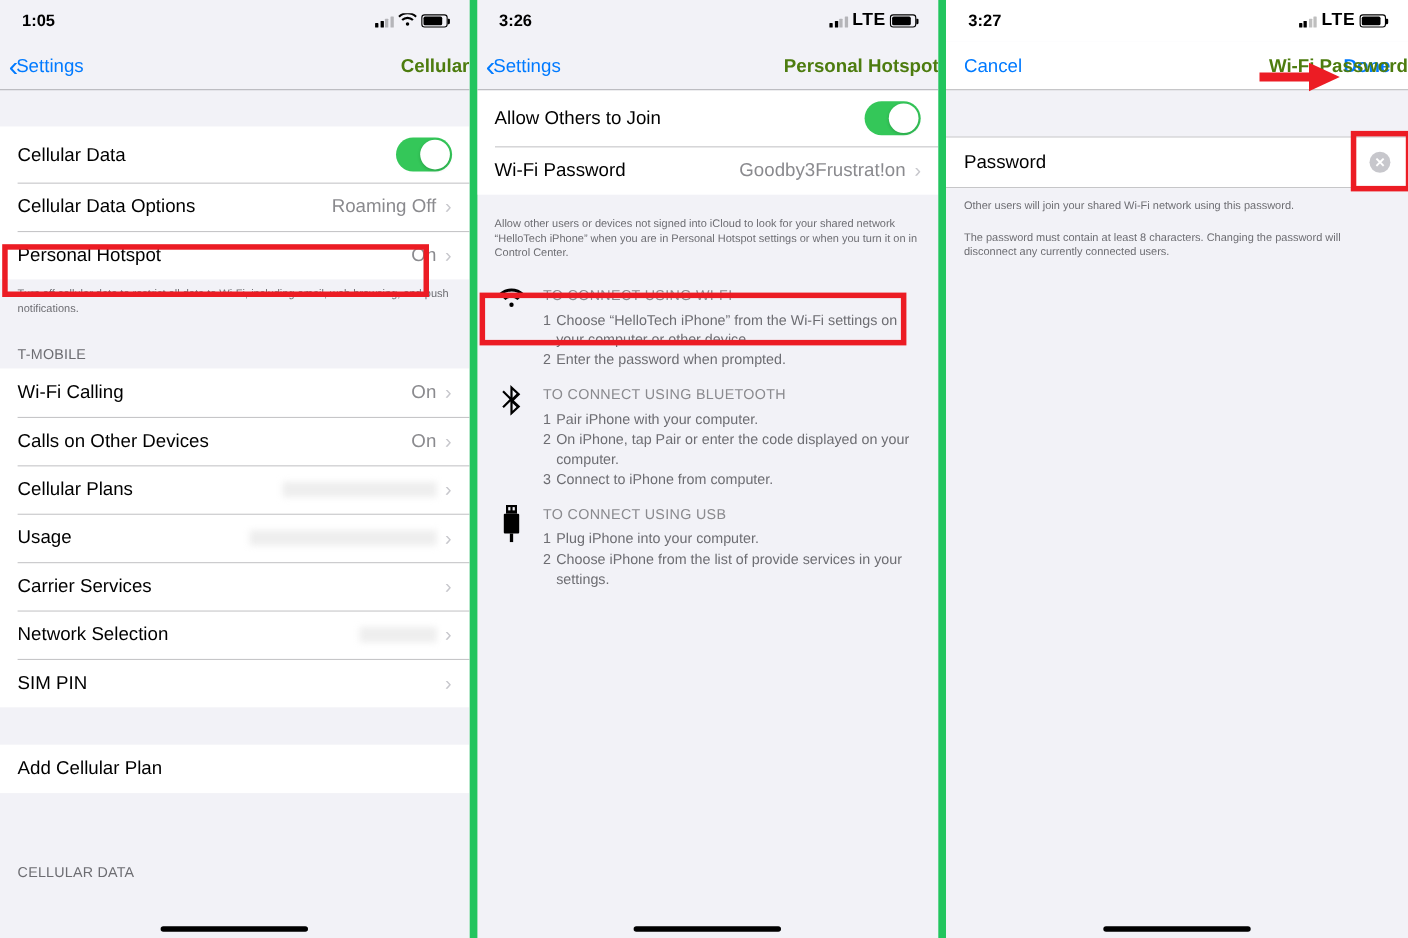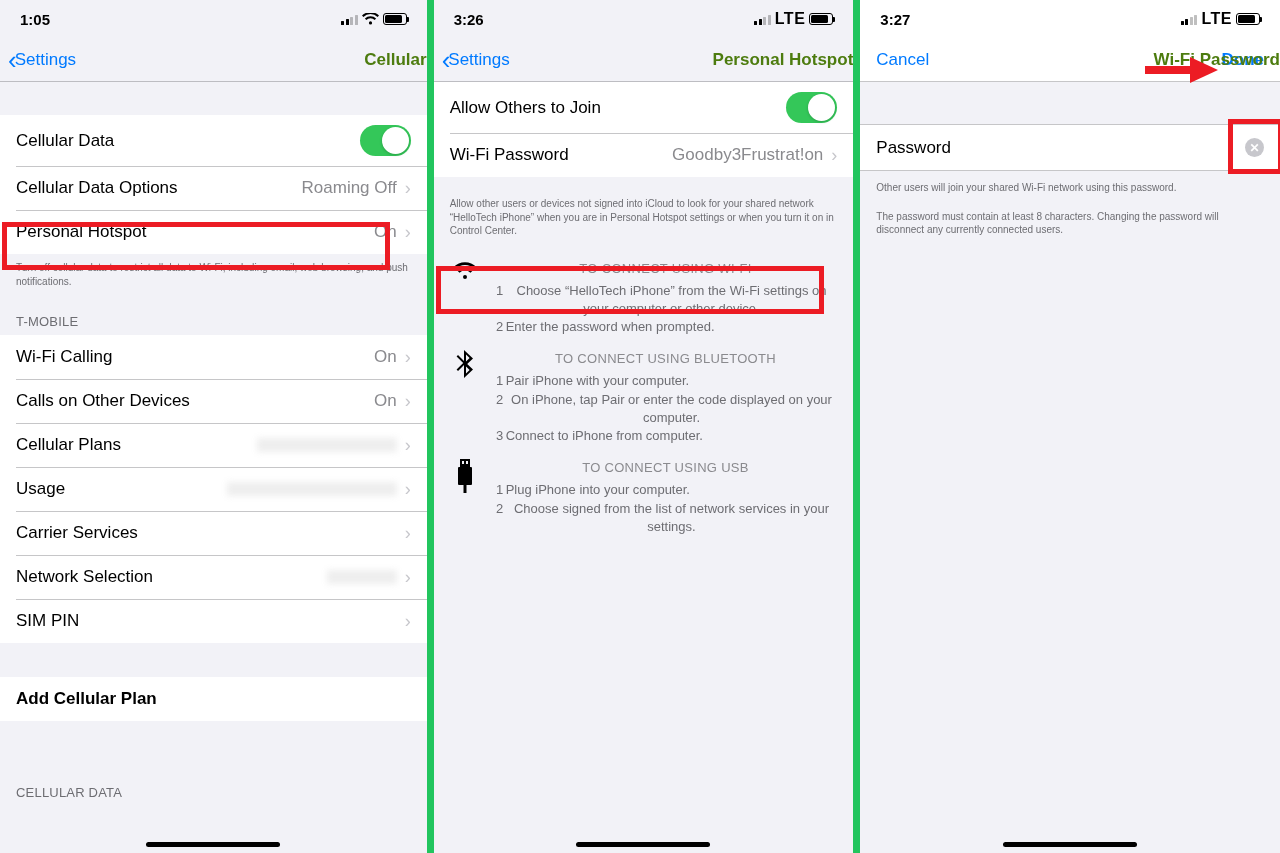--- a/index.html
+++ b/index.html
@@ -89,29 +89,29 @@
     }
 
     .footer-text, .header-text {
       font-size: 10px; color: #6d6d72; padding: 7px 16px 8px; line-height: 1.35;
     }
     .header-text.big-pad { padding: 33px 16px 10px; font-size: 13px; }
     .section-header {
       font-size: 13px; color: #6d6d72; text-transform: uppercase; padding: 18px 16px 6px; letter-spacing: 0.2px;
     }
 
-    .link-row { color: #007aff; font-weight: bold; }
+    .link-row { color: #007aff; }
 
     
     .red-box { position: absolute; border: 5px solid #ec1c24; pointer-events: none; }
 
     
     .instr { display: flex; padding: 14px 16px 0; gap: 14px; }
     .instr .ico { width: 30px; flex-shrink: 0; color: #000; display:flex; justify-content:center; }
-    .instr-body { flex: 1; font-size: 13px; color: #6d6d72; line-height: 1.4; text-align: center; }
+    .instr-body { flex: 1; font-size: 13px; color: #6d6d72; line-height: 1.4; }
     .instr-title { text-transform: uppercase; letter-spacing: 0.3px; margin-bottom: 4px; color:#8a8a8e; }
     .instr-body ol { list-style: none; padding: 0; }
     .instr-body li { display: flex; }
     .instr-body li .num { width: 12px; flex-shrink: 0; }
 
     
     .pw-field {
       display: flex; align-items: center; min-height: 47px; background: #fff; padding: 0 16px; font-size: 17px; border-top:0.5px solid rgba(60,60,67,0.29); border-bottom:0.5px solid rgba(60,60,67,0.29);
     }
     .pw-field .clear {
@@ -328,21 +328,21 @@
     </div>
     <div class="instr-body">
       <div class="instr-title">TO CONNECT USING USB</div>
       <ol>
         <li>
             <span class="num">1</span>
             <span>Plug iPhone into your computer.</span>
           </li>
         <li>
             <span class="num">2</span>
-            <span>Choose signed from the list of network services in your settings.</span>
+            <span>Choose iPhone from the list of provide services in your settings.</span>
           </li>
       </ol>
     </div>
   </div>
 
   <div class="red-box" style="left:2px;top:266px;width:388px;height:48px;"></div>
   <div class="home-indicator"></div>
 </div>
 
 <div class="phone">

